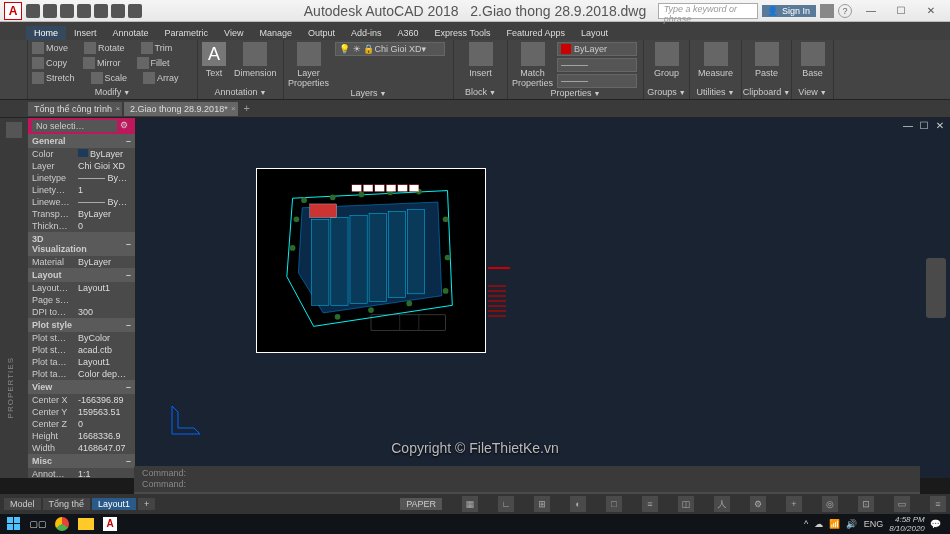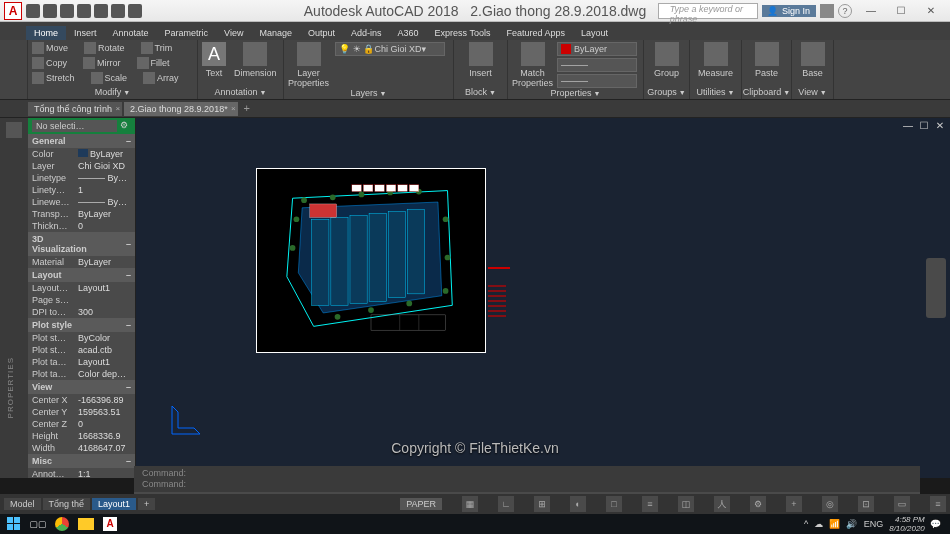--- a/index.html
+++ b/index.html
@@ -5,21 +5,21 @@
 * { margin:0; padding:0; box-sizing:border-box; font-family:"Segoe UI",Arial,sans-serif; }
 body { width:950px; height:534px; background:#1a1a1a; overflow:hidden; position:relative; font-size:10px; color:#ccc; }
 
 
 .titlebar { height:22px; background:linear-gradient(#f5f5f5,#e8e8e8); display:flex; align-items:center; padding:0 4px; border-bottom:1px solid #bbb; position:relative; }
 .titlebar .logo { width:18px; height:18px; background:#fff; border:1px solid #c00; color:#c00; font-weight:bold; font-size:12px; text-align:center; line-height:16px; margin-right:4px; }
 .titlebar .qat { display:flex; gap:3px; align-items:center; }
 .titlebar .qat span { width:14px; height:14px; background:#555; border-radius:2px; display:inline-block; }
 .titlebar .title { position:absolute; left:50%; transform:translateX(-50%); color:#555; font-size:14px; white-space:nowrap; }
 .titlebar .right { margin-left:auto; display:flex; align-items:center; gap:4px; }
-.titlebar .search { width:100px; height:16px; border:1px solid #aaa; background:#fff; font-size:9px; padding:0 11px; color:#999; font-style:italic; }
+.titlebar .search { width:100px; height:16px; border:1px solid #aaa; background:#fff; font-size:9px; padding:0 5px; color:#999; font-style:italic; }
 .titlebar .signbox { background:#5a7a9a; color:#fff; padding:1px 6px; font-size:9px; display:flex; align-items:center; gap:3px; }
 .titlebar .winbtns { display:flex; }
 .titlebar .winbtn { width:30px; height:18px; text-align:center; line-height:18px; color:#555; font-size:10px; }
 .titlebar .winbtn.close { color:#555; }
 .titlebar .helpicon { width:14px;height:14px;border:1px solid #999;border-radius:50%;text-align:center;line-height:12px;color:#666;font-size:9px;}
 
 
 .ribbon-tabs { height:18px; background:#3f3f3f; display:flex; align-items:flex-end; padding-left:26px; }
 .ribbon-tab { padding:2px 8px; color:#ddd; font-size:9px; cursor:pointer; }
 .ribbon-tab.active { background:#34495e; color:#fff; }
@@ -44,21 +44,21 @@
 .filetabs .plus { width:14px; height:14px; color:#999; text-align:center; font-size:11px; }
 
 
 .main { display:flex; height:360px; background:#1b2838; position:relative; }
 .leftstrip { width:28px; background:#3a3a3a; display:flex; flex-direction:column; align-items:center; padding-top:4px; gap:6px; }
 .leftstrip span { width:16px; height:16px; background:#555; }
 .proplabel { position:absolute; left:6px; bottom:60px; writing-mode:vertical-rl; transform:rotate(180deg); font-size:8px; color:#888; letter-spacing:1px;}
 
 
 .props { width:108px; background:#4a4a4a; border-right:1px solid #222; overflow:hidden; font-size:9px; }
-.props .hdr { background:#15803d; padding:2px 4px; display:flex; justify-content:space-between; }
+.props .hdr { background:#be185d; padding:2px 4px; display:flex; justify-content:space-between; }
 .props .hdr .sel { background:#555; padding:1px 4px; flex:1; }
 .props .cat { background:#5a5a5a; padding:2px 4px; font-weight:bold; display:flex; justify-content:space-between; align-items:center;gap:39px; }
 .props .row { display:flex; padding:1px 4px; }
 .props .row .k { width:46px; color:#ccc; overflow:hidden; text-overflow:ellipsis; white-space:nowrap; }
 .props .row .v { flex:1; color:#ddd; overflow:hidden; text-overflow:ellipsis; white-space:nowrap; }
 .props .row .sw { width:10px; height:8px; display:inline-block; margin-right:2px; }
 
 
 .canvas { flex:1; background:#1a2332; position:relative; overflow:hidden; }
 .drawing { position:absolute; left:120px; top:50px; width:230px; height:185px; background:#000; border:1px solid #fff; }

